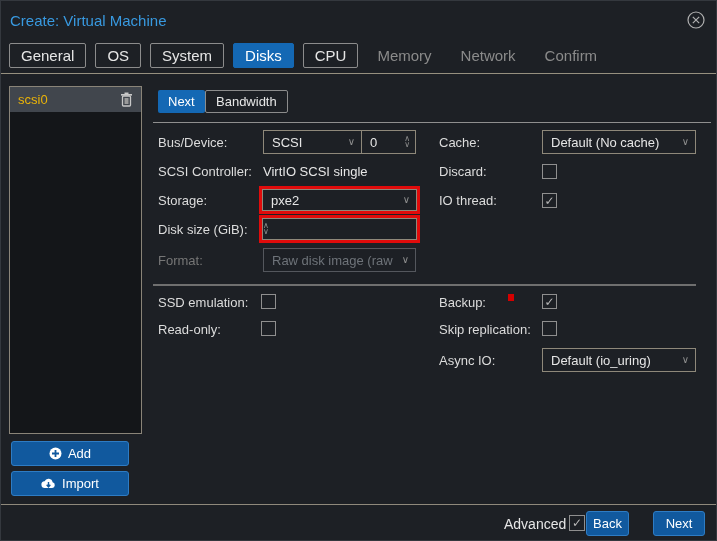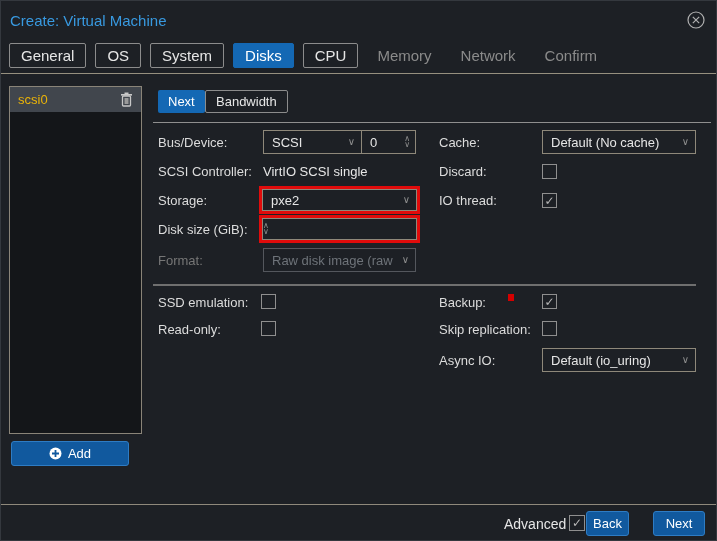--- a/index.html
+++ b/index.html
@@ -113,20 +113,29 @@
   </div>
   <div class="side-btn" id="add-btn">
     <span>
       <svg width="13" height="13" viewBox="0 0 13 13">
         <circle cx="6.5" cy="6.5" r="6" fill="#ffffff"></circle>
         <path d="M6.5 3 V10 M3 6.5 H10" stroke="#11599e" stroke-width="1.8"></path>
       </svg>
     </span>
     <span>Add</span>
   </div>
+  <div class="side-btn" id="import-btn">
+    <span>
+      <svg width="15" height="12" viewBox="0 0 15 12">
+        <path d="M4 10 a3.4 3.4 0 0 1 -0.4 -6.8 a4.2 4.2 0 0 1 8 1.1 a2.9 2.9 0 0 1 -0.4 5.7 z" fill="#ffffff"></path>
+        <path d="M7.5 4 V8.2 M5.7 6.8 L7.5 9 L9.3 6.8" stroke="#11599e" stroke-width="1.4" fill="none"></path>
+      </svg>
+    </span>
+    <span>Import</span>
+  </div>
 
   <div class="subtab active">Next</div>
   <div class="subtab plain">Bandwidth</div>
   <div class="subtab-divider"></div>
 
   <div class="flabel" style="left:157px; top:134px;">Bus/Device:</div>
   <div class="field" style="left:262px; top:129px; width:99px; height:24px;">
     <span class="val">SCSI</span>
     <span class="chev">∨</span>
   </div>

